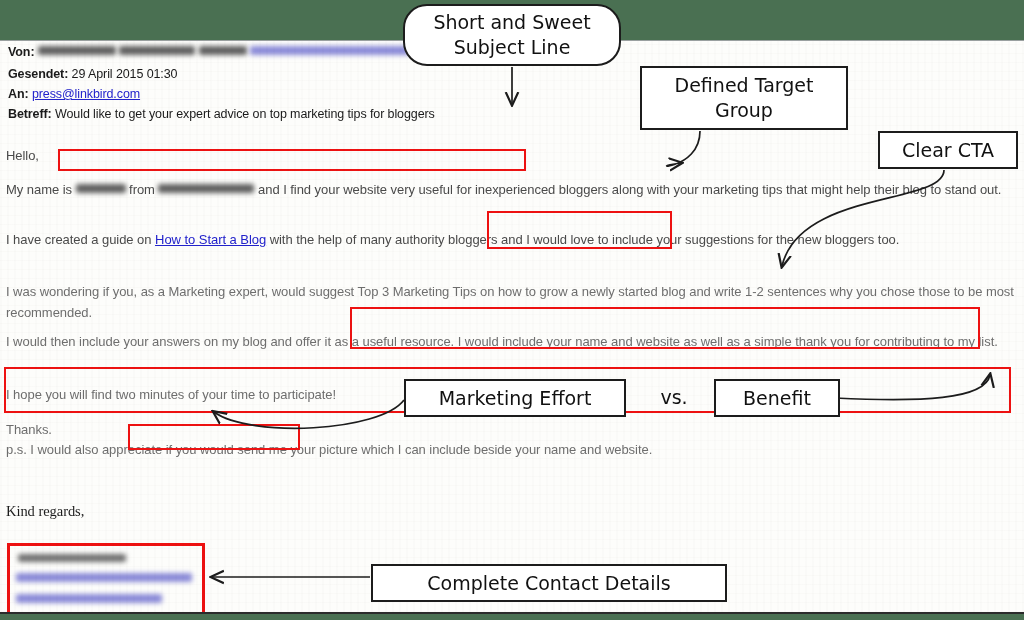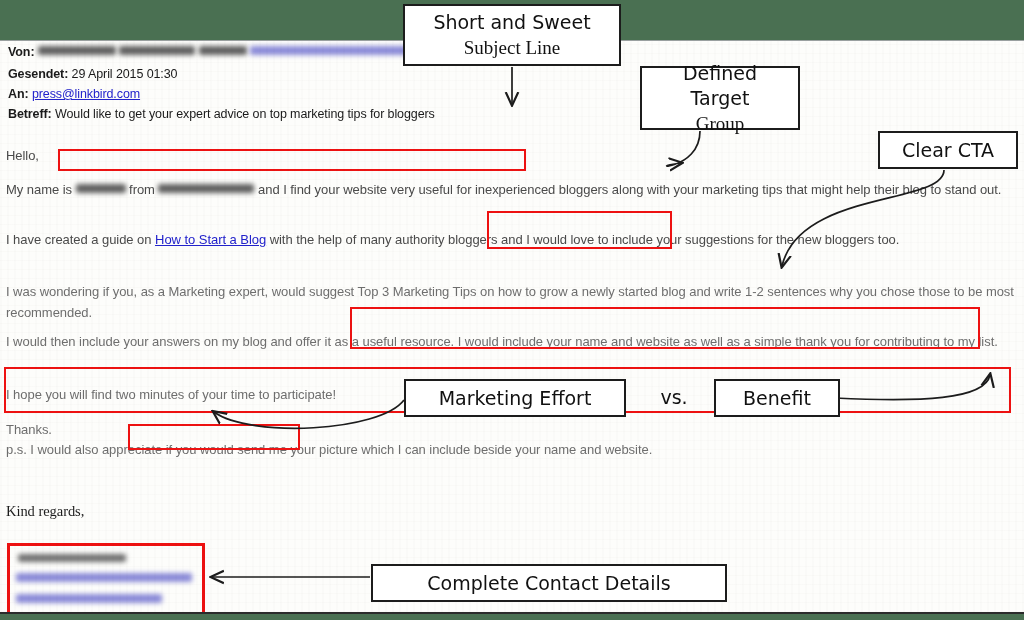--- a/index.html
+++ b/index.html
@@ -133,24 +133,24 @@
     font-family: "DejaVu Sans", sans-serif;
     font-size: 19px;
     line-height: 25px;
     text-align: center;
     display: flex;
     align-items: center;
     justify-content: center;
     padding: 2px 10px;
     z-index: 5;
   }
-  .note .l2 { display: block; font-family: Liberation Serif, serif; }
-
-  #note-subject { left: 403px; top: 4px;   width: 218px; height: 62px; }
-  #note-target  { left: 640px; top: 66px;  width: 160px; height: 64px; }
+  .note .l2 { display: block; }
+
+  #note-subject { left: 403px; top: 4px;   width: 218px; height: 62px; border-radius: 24px; }
+  #note-target  { left: 640px; top: 66px;  width: 208px; height: 64px; }
   #note-cta     { left: 878px; top: 131px; width: 140px; height: 38px; }
   #note-effort  { left: 404px; top: 379px; width: 222px; height: 38px; }
   #note-benefit { left: 708px; top: 379px; width: 126px; height: 38px; margin-left: 6px; }
   #note-contact { left: 371px; top: 564px; width: 356px; height: 38px; }
 
   #note-vs {
     position: absolute;
     left: 650px;
     top: 386px;
     width: 48px;

